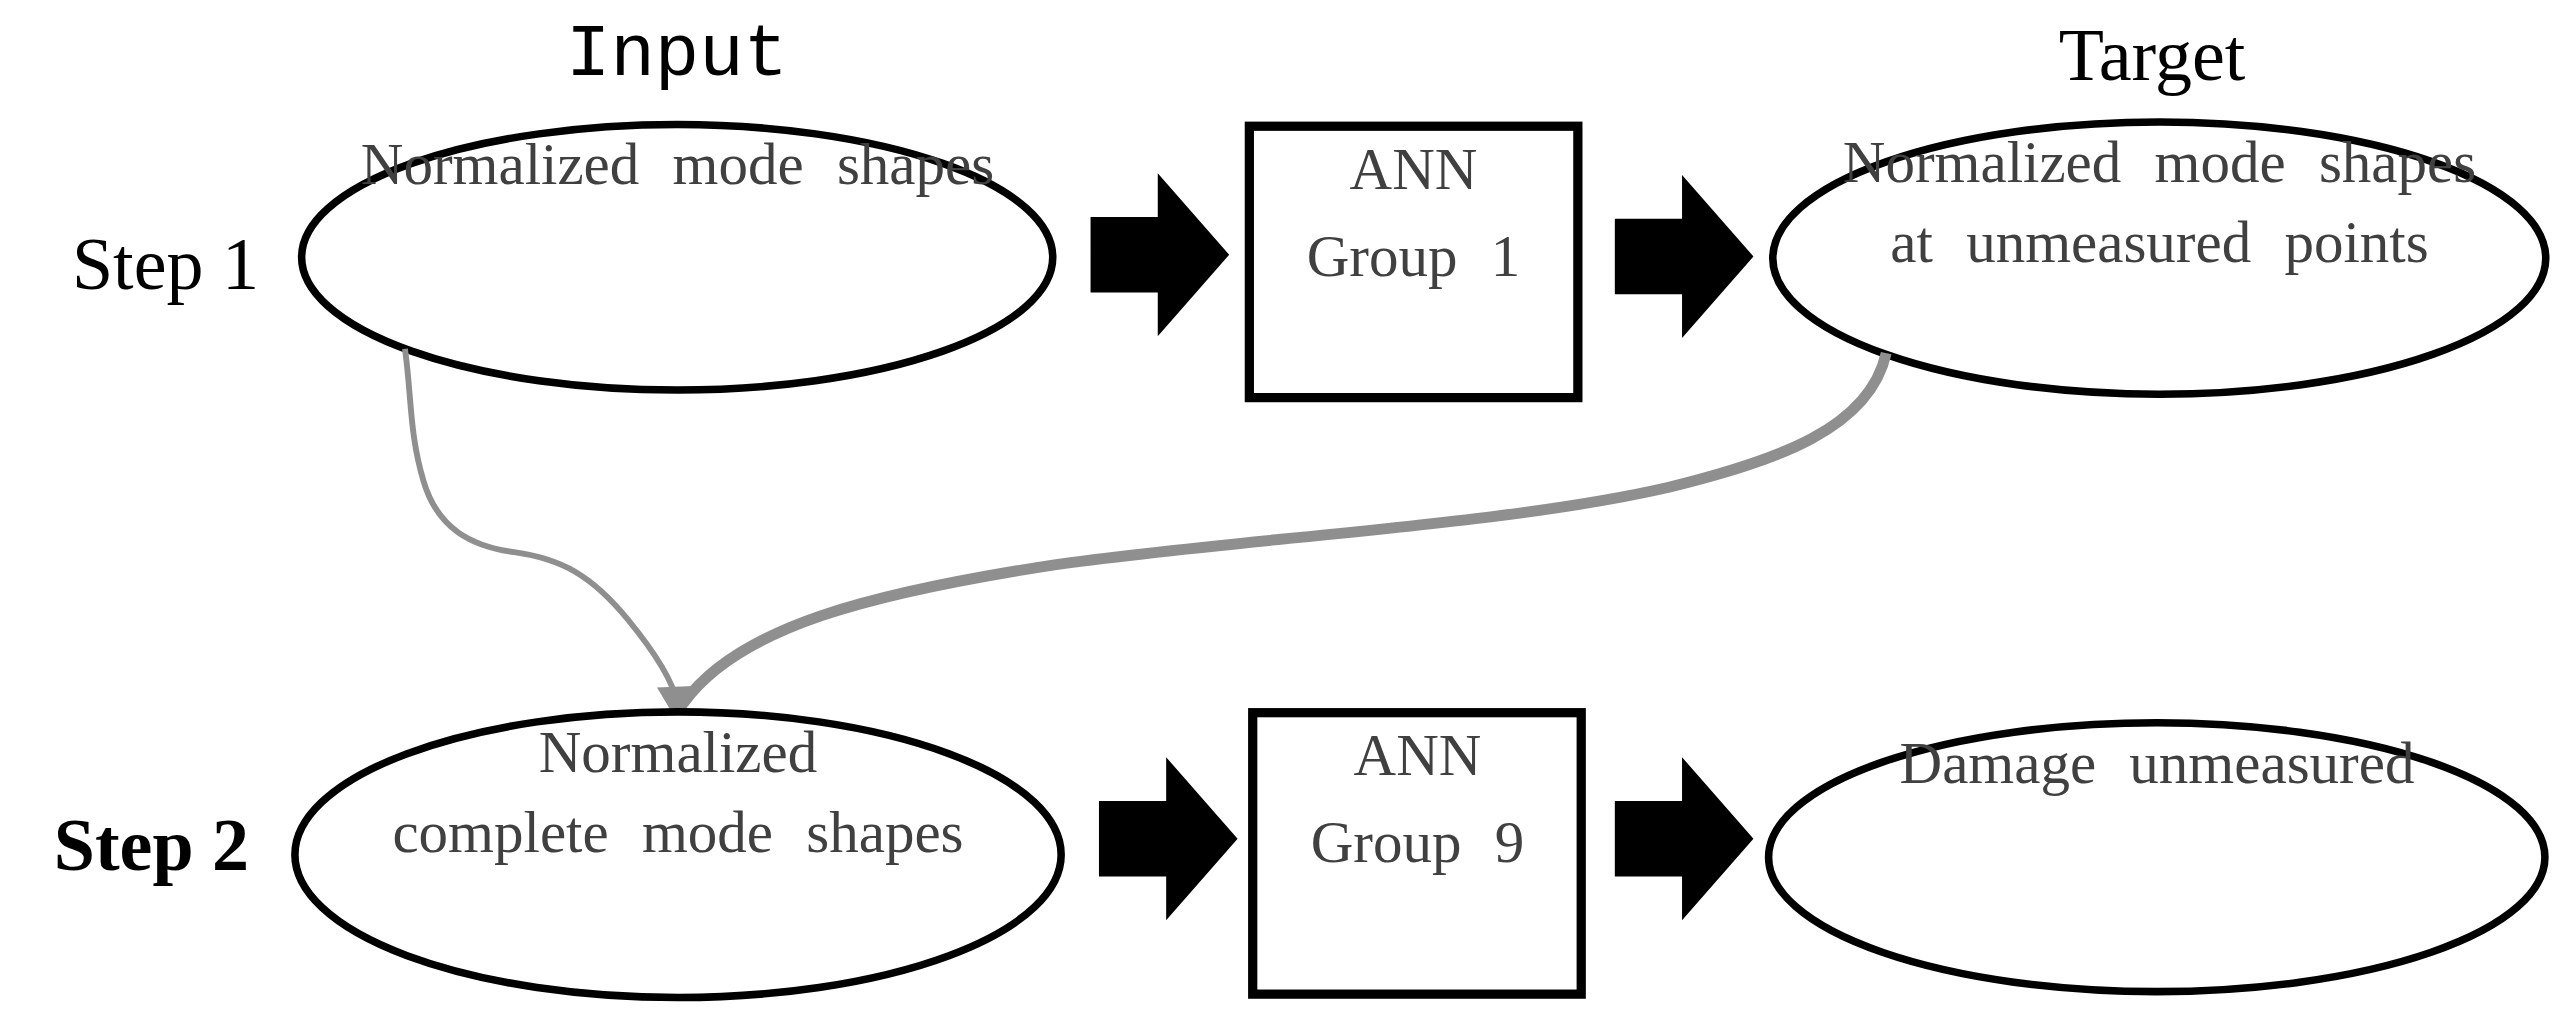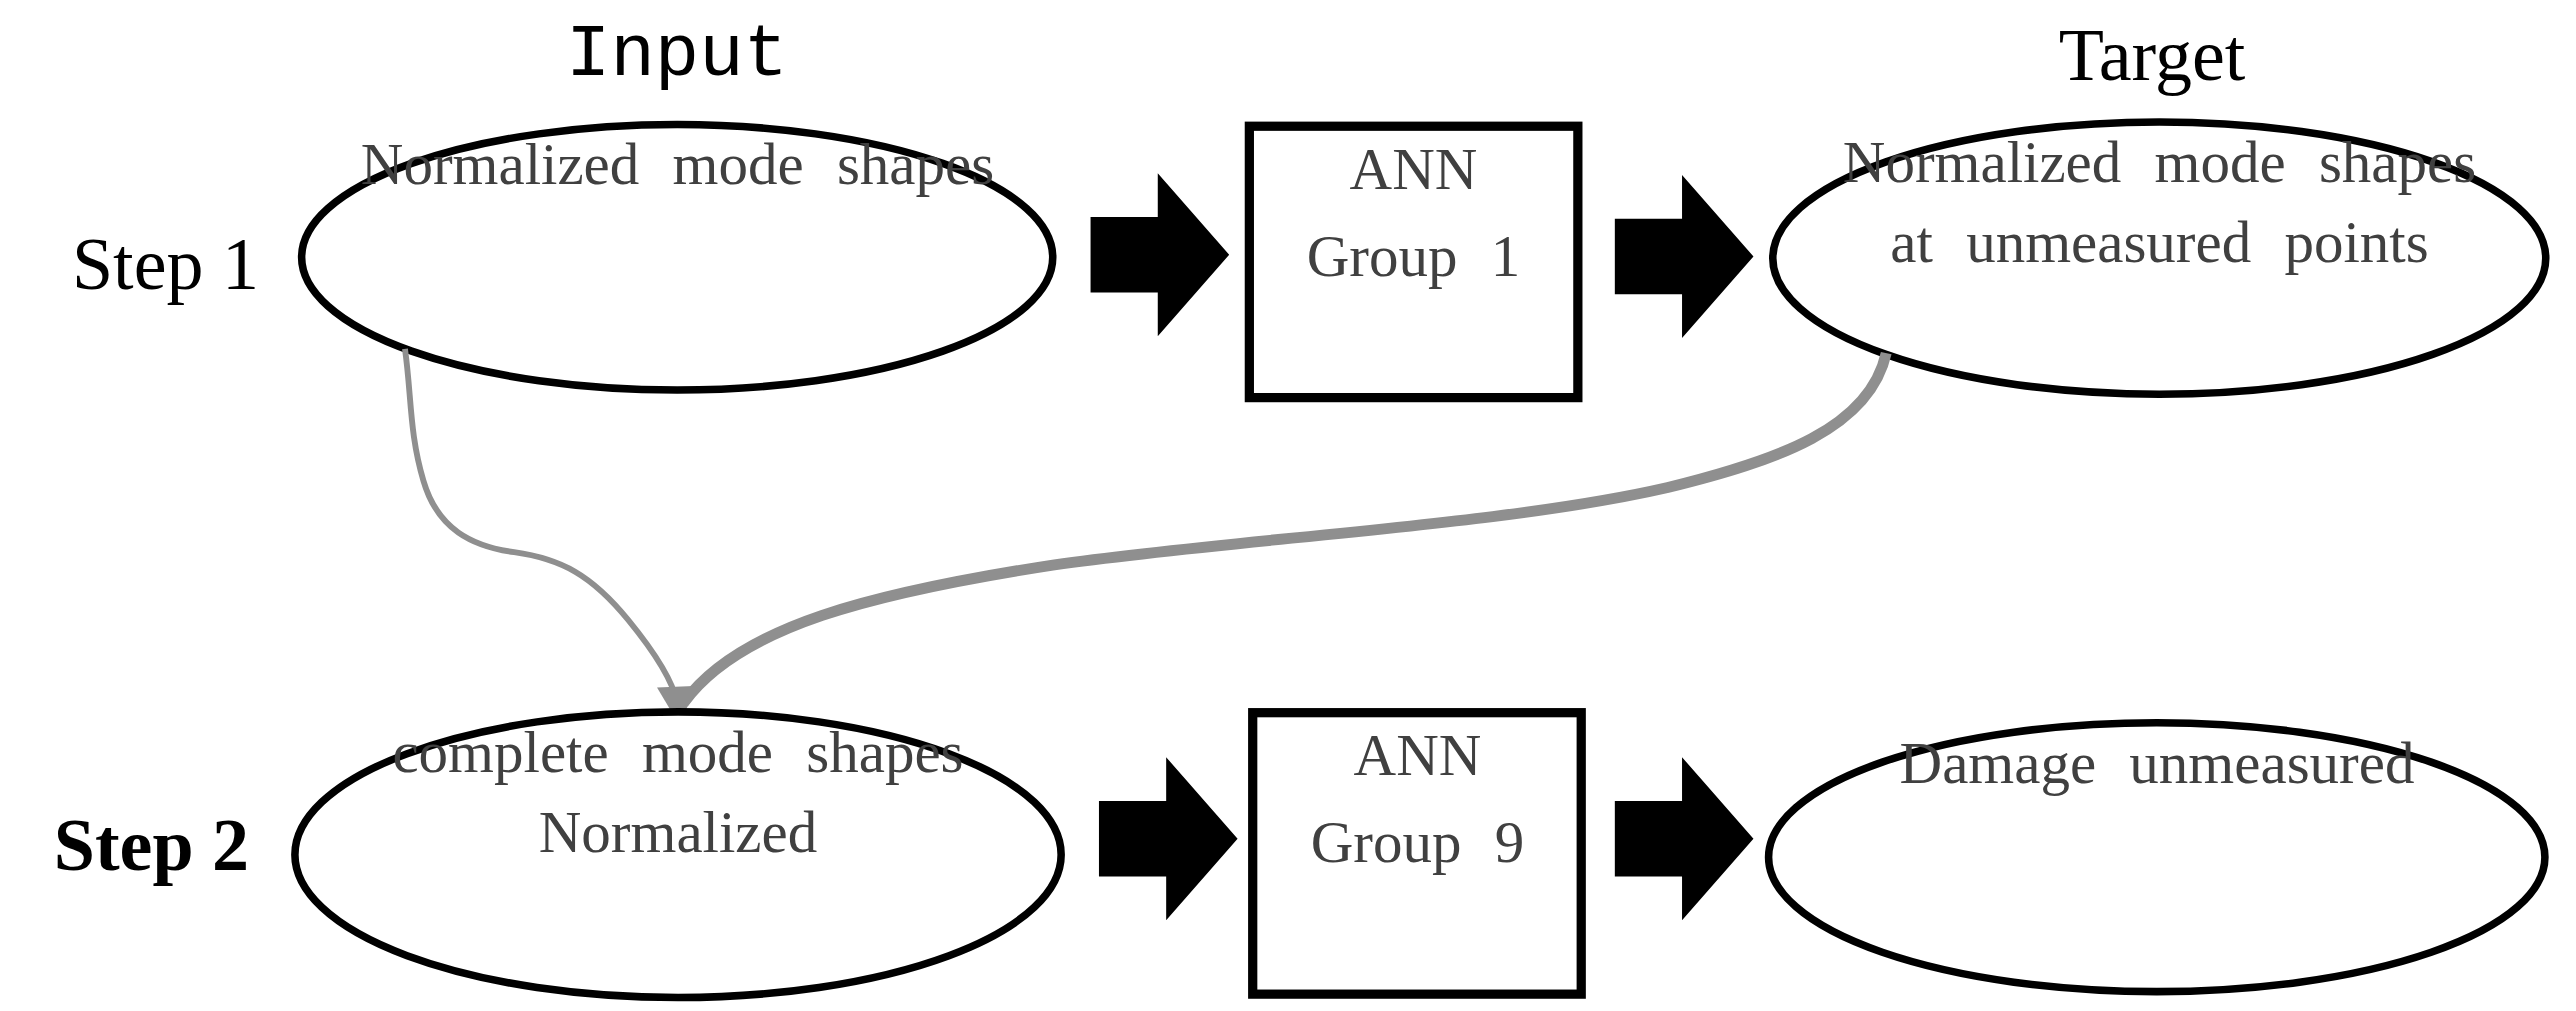--- a/index.html
+++ b/index.html
@@ -100,22 +100,22 @@
     <div>ANN</div>
     <div>Group 1</div>
   </div>
 
   <div class="node" style="left:1773px; top:122px; width:773px; height:272px;">
     <div>Normalized mode shapes</div>
     <div>at unmeasured points</div>
   </div>
 
   <div class="node" style="left:295px; top:712px; width:766px; height:286px;">
+    <div>Normalized</div>
     <div>complete mode shapes</div>
-    <div>Normalized</div>
   </div>
 
   <div class="node boxtext" style="left:1253px; top:712px; width:329px; height:281px;">
     <div>ANN</div>
     <div>Group 9</div>
   </div>
 
   <div class="node" style="left:1769px; top:723px; width:776px; height:269px;">
     <div>Damage unmeasured</div>
   </div>

